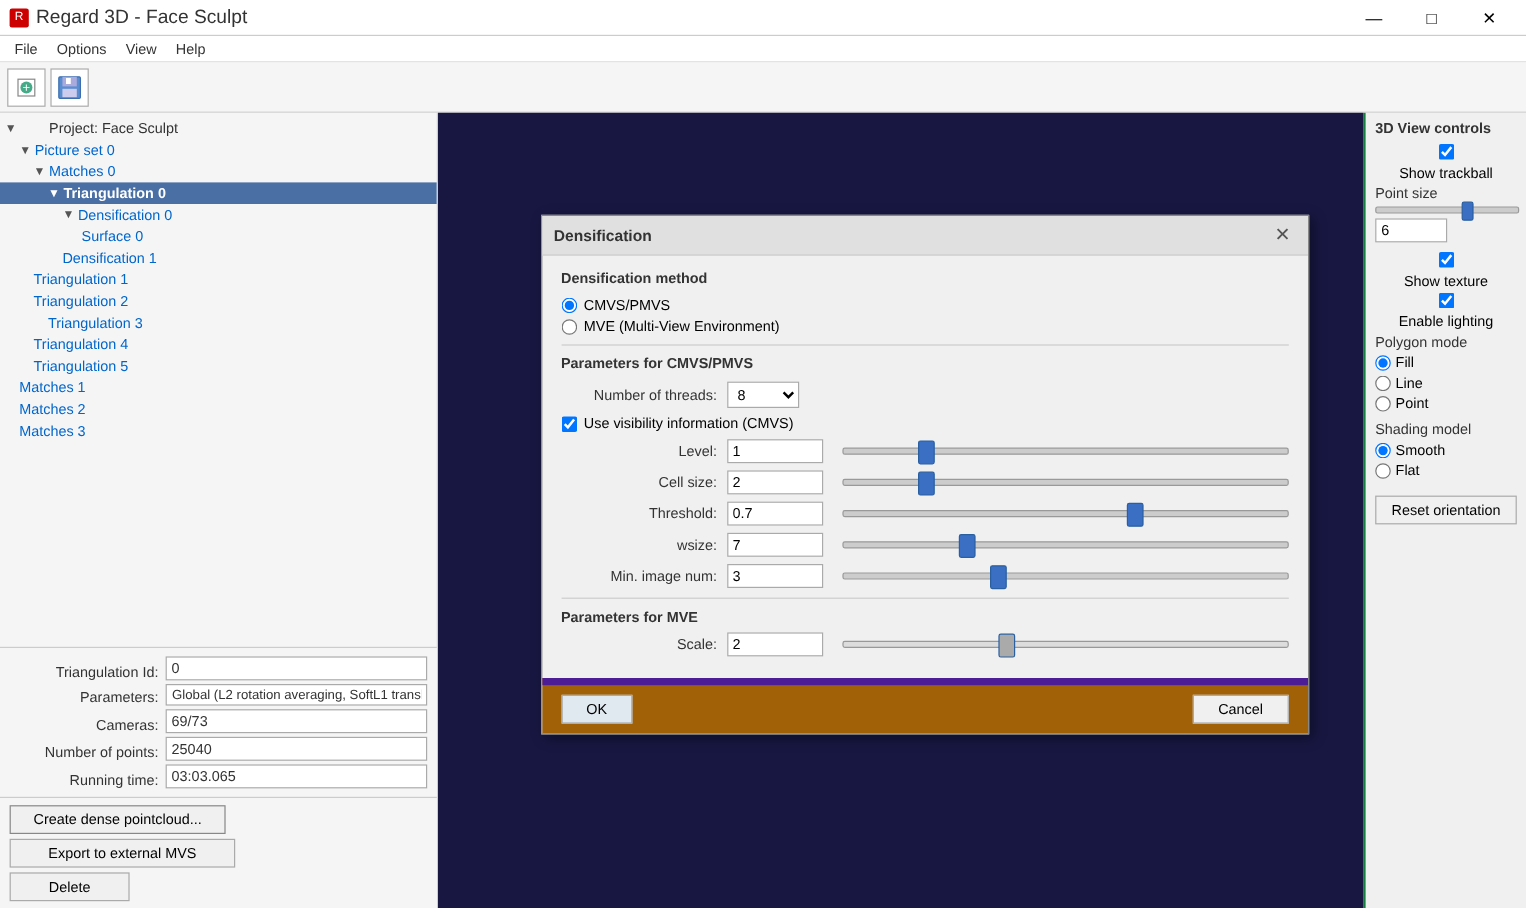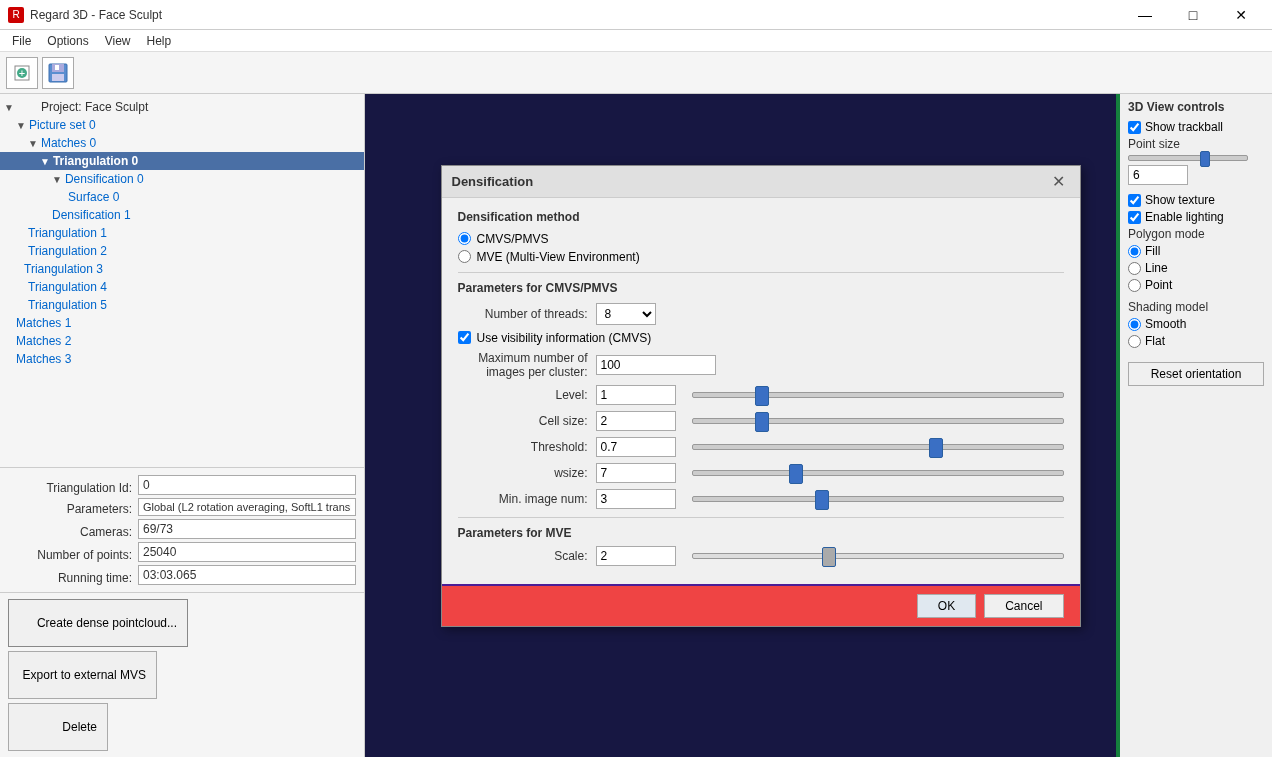--- a/index.html
+++ b/index.html
@@ -2,21 +2,21 @@
 <html><head>
   <meta charset="utf-8">
   <style>
     * { box-sizing: border-box; margin: 0; padding: 0; }
     body { font-family: 'Segoe UI', Tahoma, sans-serif; font-size: 12px; background: #f0f0f0; width: 1272px; height: 757px; overflow: hidden; }
 
     
     .title-bar { background: #fff; height: 30px; display: flex; align-items: center; padding: 0 8px; border-bottom: 1px solid #ccc; justify-content: space-between; }
     .title-bar-left { display: flex; align-items: center; gap: 6px; }
     .title-icon { width: 16px; height: 16px; background: #c00; border-radius: 2px; font-size: 10px; color: white; display: flex; align-items: center; justify-content: center; }
-    .title-text { font-size: 12px; color: #333; }
+    .title-text { font-size: 16px; color: #333; }
     .title-controls { display: flex; gap: 2px; }
     .title-btn { width: 46px; height: 30px; border: none; background: transparent; cursor: pointer; font-size: 14px; display: flex; align-items: center; justify-content: center; }
 
     
     .menu-bar { background: #fff; height: 22px; display: flex; align-items: center; padding: 0 4px; border-bottom: 1px solid #ddd; }
     .menu-item { padding: 2px 8px; cursor: pointer; font-size: 12px; color: #333; }
 
     
     .toolbar { background: #f5f5f5; height: 42px; display: flex; align-items: center; padding: 0 6px; border-bottom: 1px solid #ccc; gap: 4px; }
     .toolbar-btn { width: 32px; height: 32px; border: 1px solid #aaa; background: #fff; cursor: pointer; display: flex; align-items: center; justify-content: center; }
@@ -35,32 +35,32 @@
     .tree-item .label.dark { color: #333; margin-left: 24px; }
 
     
     .props-area { border-top: 1px solid #ccc; padding: 4px 8px; background: #f5f5f5; }
     .prop-row { display: flex; align-items: flex-end; margin: 3px 0; }
     .prop-label { width: 130px; text-align: right; padding-right: 6px; color: #333; font-size: 12px; }
     .prop-value { flex: 1; background: #fff; border: 1px solid #aaa; padding: 2px 4px; font-size: 12px; color: #333; }
 
     
     .action-btns { padding: 6px 8px; background: #f5f5f5; border-top: 1px solid #ccc; display: flex; flex-direction: column; gap: 4px; }
-    .action-btn { padding: 16px 10px; border: 1px solid #aaa; background: #f0f0f0; cursor: pointer; font-size: 12px; text-align: right; }
+    .action-btn { padding: 4px 10px; border: 1px solid #aaa; background: #f0f0f0; cursor: pointer; font-size: 12px; text-align: center; }
     .action-btn.primary { border-color: #888; }
 
     
     .viewport { flex: 1; background: #1a1a4a; position: relative; }
 
     
-    .right-panel { width: 156px; background: #f0f0f0; border-left: 4px solid #15803d; padding: 6px 8px; }
+    .right-panel { width: 136px; background: #f0f0f0; border-left: 2px solid #15803d; padding: 6px 8px; }
     .panel-title { font-size: 12px; font-weight: bold; color: #333; margin-bottom: 6px; }
     .panel-section { margin-bottom: 8px; }
     .panel-label { font-size: 12px; color: #333; margin-bottom: 2px; }
-    .checkbox-row { display: flex; align-items: center; gap: 4px; margin: 3px 0; font-size: 12px; }
+    .checkbox-row { display: flex; align-items: center; gap: 4px; margin: 3px 0; font-size: 12px; flex-direction: column; }
     .radio-row { display: flex; align-items: center; gap: 4px; margin: 3px 0; font-size: 12px; }
     .slider-container { margin: 4px 0; }
     .slider { width: 120px; height: 6px; background: #ccc; border: 1px solid #999; position: relative; border-radius: 2px; }
     .slider-thumb { width: 10px; height: 16px; background: #3a6fc4; position: absolute; top: -5px; border: 1px solid #2a5fa0; border-radius: 2px; cursor: pointer; }
     .point-size-input { width: 60px; border: 1px solid #aaa; padding: 2px 4px; font-size: 12px; background: #fff; }
     .reset-btn { width: 100%; padding: 4px; border: 1px solid #aaa; background: #f0f0f0; cursor: pointer; font-size: 12px; margin-top: 6px; }
 
     
     .dialog-overlay { position: absolute; top: 0; left: 0; right: 0; bottom: 0; background: rgba(0,0,0,0.1); display: flex; align-items: center; justify-content: center; }
     .dialog { background: #f0f0f0; border: 1px solid #888; box-shadow: 3px 3px 10px rgba(0,0,0,0.4); width: 640px; font-size: 12px; }
@@ -73,21 +73,21 @@
     .dialog-separator { border: none; border-top: 1px solid #ccc; margin: 8px 0; }
     .param-input { width: 80px; border: 1px solid #aaa; padding: 2px 4px; font-size: 12px; background: #fff; }
     .param-input-wide { width: 120px; border: 1px solid #aaa; padding: 2px 4px; font-size: 12px; background: #fff; }
     .param-select { width: 60px; border: 1px solid #aaa; padding: 2px 4px; font-size: 12px; background: #fff; }
     .checkbox-param { display: flex; align-items: center; gap: 6px; font-size: 12px; margin: 6px 0; }
     .dialog-slider { flex: 1; height: 6px; background: #ccc; border: 1px solid #999; position: relative; border-radius: 2px; }
     .dialog-slider-thumb { width: 14px; height: 20px; background: #3a6fc4; position: absolute; top: -7px; border: 1px solid #2a5fa0; border-radius: 2px; }
     .param-row { display: flex; align-items: center; gap: 8px; margin: 6px 0; }
     .param-row-label { width: 130px; text-align: right; font-size: 12px; color: #333; }
     .mve-title { font-size: 12px; font-weight: bold; color: #333; margin-bottom: 6px; }
-    .dialog-footer { display: flex; justify-content: flex-end; gap: 8px; padding: 8px 16px; border-top: 2px solid #4c1d95; background: #ef4444; }
+    .dialog-footer { display: flex; justify-content: space-between; gap: 8px; padding: 8px 16px; border-top: 6px solid #4c1d95; background: #a16207; }
     .dialog-btn { padding: 4px 20px; border: 1px solid #aaa; background: #f0f0f0; cursor: pointer; font-size: 12px; }
     .dialog-btn.ok { background: #e0e8f0; }
   </style>
 </head>
 <body>
 
 <div class="title-bar">
   <div class="title-bar-left">
     <div class="title-icon">R</div>
     <span class="title-text">Regard 3D - Face Sculpt</span>
@@ -164,21 +164,21 @@
       </div>
 
       <div class="tree-item" style="padding-left:28px">
         <span class="label blue">Triangulation 1</span>
       </div>
 
       <div class="tree-item" style="padding-left:28px">
         <span class="label blue">Triangulation 2</span>
       </div>
 
-      <div class="tree-item" style="padding-left:24px">
+      <div class="tree-item" style="padding-left:40px">
         <span class="label blue">Triangulation 3</span>
       </div>
 
       <div class="tree-item" style="padding-left:28px">
         <span class="label blue">Triangulation 4</span>
       </div>
 
       <div class="tree-item" style="padding-left:28px">
         <span class="label blue">Triangulation 5</span>
       </div>
@@ -218,21 +218,21 @@
         <input class="prop-value" readonly="" style="width: 230px;" value="25040">
       </div>
       <div class="prop-row">
         <span class="prop-label">Running time:</span>
         <input class="prop-value" readonly="" style="width: 230px;" value="03:03.065">
       </div>
     </div>
 
     <div class="action-btns">
       <button class="action-btn primary" style="width:180px">Create dense pointcloud...</button>
-      <button class="action-btn" style="width:149px">Export to external MVS</button>
+      <button class="action-btn" style="width:188px">Export to external MVS</button>
       <button class="action-btn" style="width:100px">Delete</button>
     </div>
   </div>
 
   <div class="viewport">
 
     <div class="dialog-overlay">
       <div class="dialog" style="position:relative; top:-30px; left:20px;">
 
         <div class="dialog-title-bar">
@@ -261,24 +261,20 @@
             <select class="param-select">
               <option>8</option><option>4</option><option>2</option><option>1</option>
             </select>
           </div>
 
           <div class="checkbox-param">
             <input type="checkbox" checked="" style="">
             <span>Use visibility information (CMVS)</span>
           </div>
 
-          <div class="param-row">
-            <span class="param-row-label">Maximum number of images per cluster:</span>
-            <input type="text" class="param-input-wide" value="100" style="">
-          </div>
 
           <div class="param-row">
             <span class="param-row-label">Level:</span>
             <input type="text" class="param-input" value="1" style="">
             <div class="dialog-slider" style="flex:1; margin-left:8px; position:relative;">
               <div class="dialog-slider-thumb" style="left:17%"></div>
             </div>
           </div>
 
           <div class="param-row">

